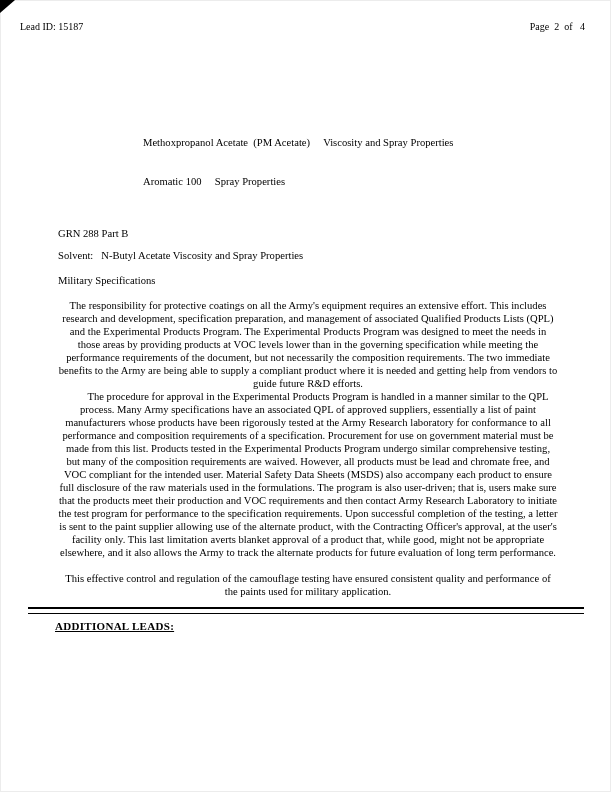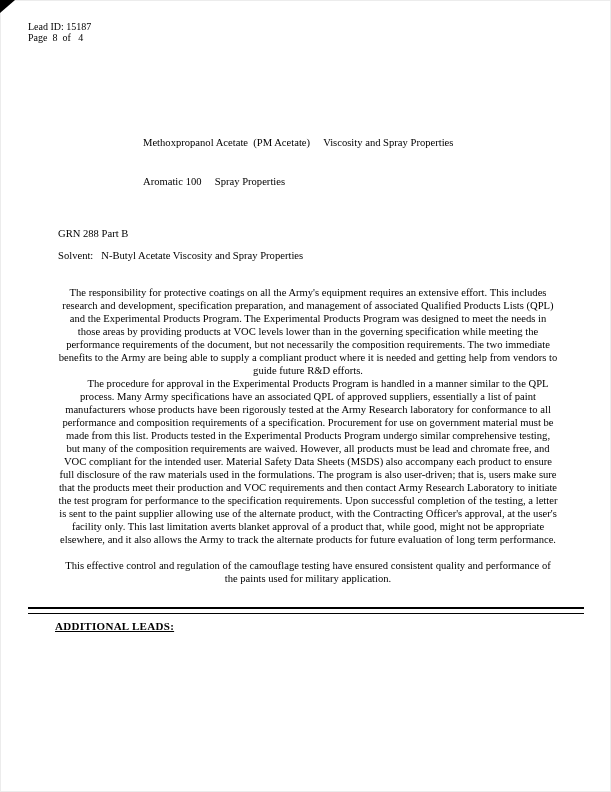--- a/index.html
+++ b/index.html
@@ -16,27 +16,26 @@
   .corner-artifact {
     position: absolute;
     top: 0; left: 0;
     width: 0; height: 0;
     border-top: 13px solid #000;
     border-right: 15px solid transparent;
   }
   .header-row {
     position: absolute;
     top: 21px;
-    left: 28px;
+    left: 20px;
     right: 26px;
     display: flex;
     justify-content: space-between;
     font-size: 10px;
     white-space: pre;
-    flex-direction: column;
   }
   .content {
     position: absolute;
     top: 110px;
     left: 58px;
     width: 500px;
     font-size: 10.6px;
     line-height: 13px;
   }
   .materials { margin-left: 37px; white-space: pre; }
@@ -70,40 +69,41 @@
 </style>
 </head>
 <body>
 
 <div class="page">
 
   <div class="corner-artifact"></div>
 
   <div class="header-row">
     <span>Lead ID: 15187</span>
-    <span>Page  8  of   4</span>
+    <span>Page  2  of   4</span>
   </div>
 
   <div class="content">
 
     <div class="materials">
       <div>Methoxpropanol Acetate  (PM Acetate)     Viscosity and Spray Properties</div>
       <div>Aromatic 100     Spray Properties</div>
     </div>
 
     <div class="block-gap"></div>
 
     <div class="line">GRN 288 Part B</div>
 
     <div class="small-gap"></div>
 
     <div class="line">Solvent:   N-Butyl Acetate Viscosity and Spray Properties</div>
 
     <div class="mid-gap"></div>
 
+    <div class="line">Military Specifications</div>
 
     <div class="mid-gap"></div>
 
     <p class="para">The responsibility for protective coatings on all the Army's equipment requires an extensive effort.  This includes research and development, specification preparation, and management of associated Qualified Products Lists (QPL) and the Experimental Products Program. The Experimental Products Program was designed to meet the needs in those areas by providing products at VOC levels lower than in the governing specification while meeting the performance requirements of the document, but not necessarily the composition requirements.  The two immediate benefits to the Army are being able to supply a compliant product where it is needed and getting help from vendors to guide future R&amp;D efforts.</p>
     <p class="para indent-first">The procedure for approval in the Experimental Products Program is handled in a manner similar to the QPL process.  Many Army specifications have an associated QPL of approved suppliers, essentially a list of paint manufacturers whose products have been rigorously tested at the Army Research laboratory for conformance to all performance and composition requirements of a specification.  Procurement for use on government material must be made from this list.  Products tested in the Experimental Products Program undergo similar comprehensive testing, but many of the composition requirements are waived.  However, all products must be lead and chromate free, and VOC compliant for the intended user.  Material Safety Data Sheets (MSDS) also accompany each product to ensure full disclosure of the raw materials used in the formulations. The program is also user-driven; that is, users make sure that the products meet their production and VOC requirements and then contact Army Research Laboratory to initiate the test program for performance to the specification requirements.  Upon successful completion of the testing, a letter is sent to the paint supplier allowing use of the alternate product, with the Contracting Officer's approval, at the user's facility only.  This last limitation averts blanket approval of a product that, while good, might not be appropriate elsewhere, and it also allows the Army to track the alternate products for future evaluation of long term performance.</p>
     <p class="para spaced-top">This effective control and regulation of the camouflage testing have ensured consistent quality and performance of the paints used for military application.</p>
 
   </div>
 
   <div class="additional-rule"></div>

